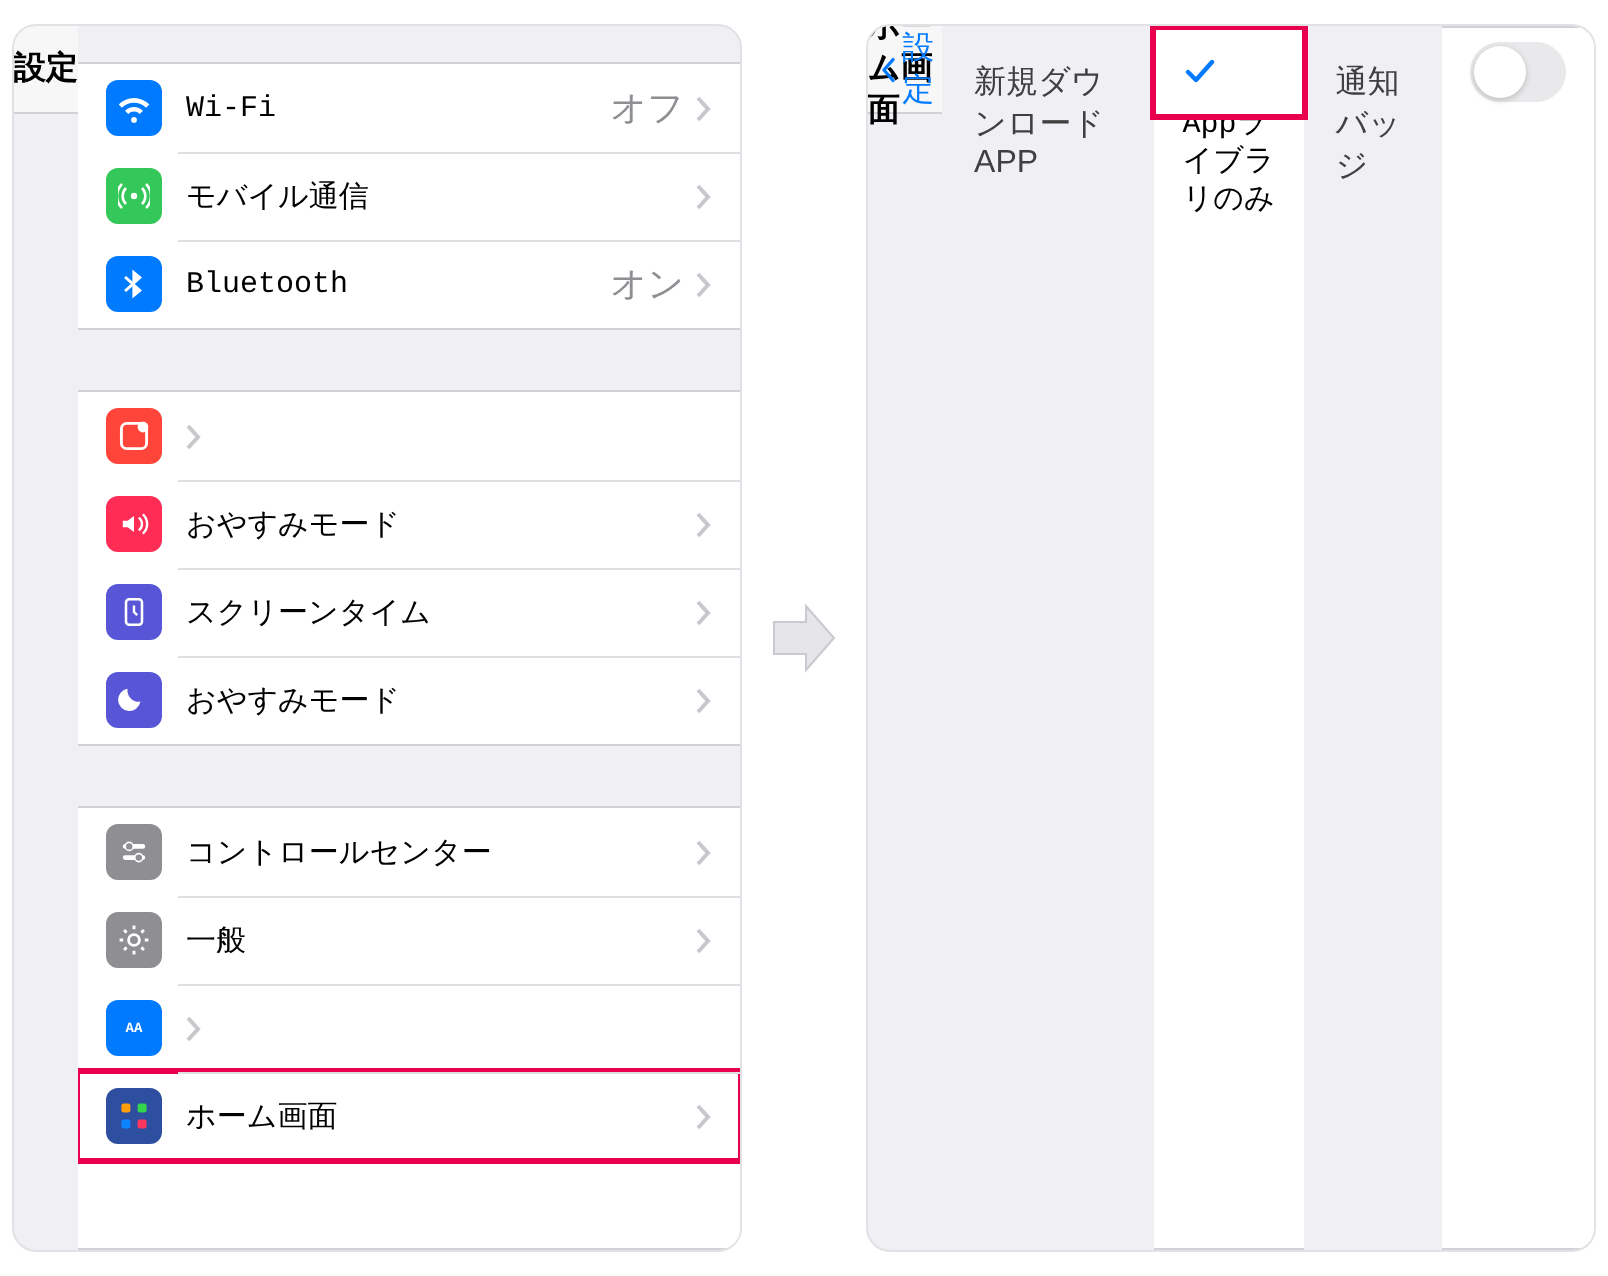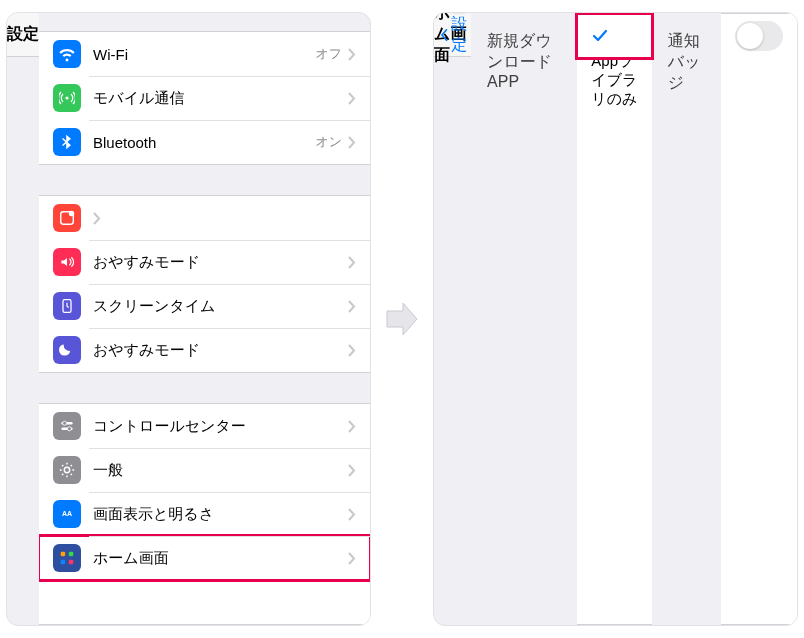--- a/index.html
+++ b/index.html
@@ -62,20 +62,21 @@
     border-top: 1px solid #d1d1d6;
     border-bottom: 1px solid #d1d1d6;
   }
   .row {
     display: flex;
     align-items: center;
     padding: 0 14px;
     height: 44px;
     position: relative;
     background: #fff;
+    font-family: Liberation Mono, monospace;
   }
   .row + .row::before {
     content: "";
     position: absolute;
     left: 50px;
     right: 0;
     top: 0;
     height: 1px;
     background: #e0e0e4;
   }
@@ -86,21 +87,21 @@
     border-radius: 6px;
     margin-right: 12px;
     flex-shrink: 0;
     display: flex;
     align-items: center;
     justify-content: center;
     color: #fff;
     font-size: 16px;
   }
   .row-label { flex: 1; font-size: 15px; color: #000; }
-  .row-value { font-size: 13px; color: #8e8e93; margin-right: 6px; }
+  .row-value { font-size: 18px; color: #8e8e93; margin-right: 6px; }
   .chevron { width: 8px; height: 13px; flex-shrink: 0; }
   .chevron path { stroke: #c7c7cc; stroke-width: 2; fill: none; }
   .spacer { height: 30px; }
   .spacer-sm { height: 18px; }
   
   .highlight {
     outline: 3px solid #e8004f;
     outline-offset: -1px;
     z-index: 2;
   }
@@ -253,21 +254,20 @@
           <svg class="chevron" viewBox="0 0 8 13">
             <path d="M1 1l5 5.5L1 12"></path>
           </svg>
         </div>
         <div class="row">
           <div class="row-icon ic-blue">
             <svg viewBox="0 0 20 20" width="18" height="14">
               <text x="10" y="13" font-size="10" font-weight="700" text-anchor="middle" fill="#fff">AA</text>
             </svg>
           </div>
-          <div class="row-label">画面表示と明るさ</div>
           <svg class="chevron" viewBox="0 0 8 13">
             <path d="M1 1l5 5.5L1 12"></path>
           </svg>
         </div>
         <div class="row highlight">
           <div class="row-icon ic-darkblue">
             <svg viewBox="0 0 20 20" width="18" height="18">
               <rect x="3" y="3" width="5" height="5" rx="1.2" fill="#ff9f0a"></rect>
               <rect x="12" y="3" width="5" height="5" rx="1.2" fill="#32d74b"></rect>
               <rect x="3" y="12" width="5" height="5" rx="1.2" fill="#0a84ff"></rect>

